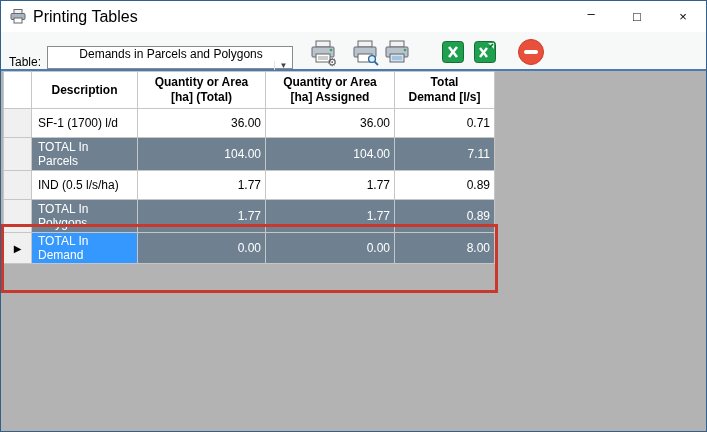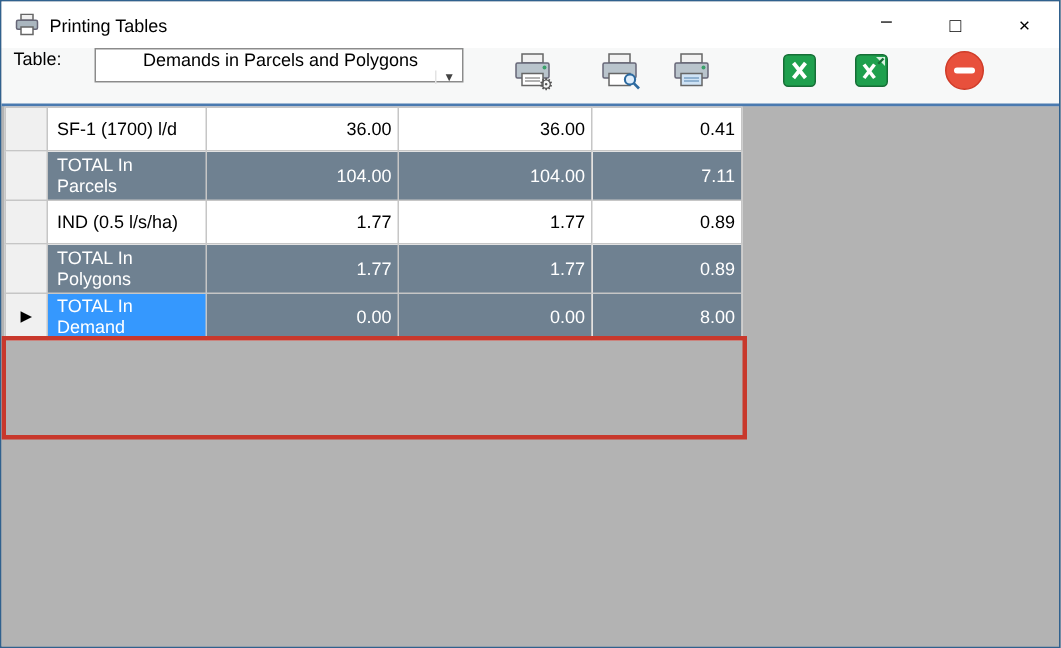--- a/index.html
+++ b/index.html
@@ -19,38 +19,37 @@
   }
   
   .titlebar {
     height: 31px;
     flex: 0 0 31px;
     background: #ffffff;
     display: flex;
     align-items: center;
   }
   .app-icon { margin: 0 7px 0 9px; display: flex; }
-  .titlebar .title { font-size: 12px; color: #000; }
+  .titlebar .title { font-size: 16px; color: #000; }
   .win-controls { margin-left: auto; display: flex; height: 100%; }
   .win-btn {
     width: 46px; height: 100%;
     display: flex; align-items: center; justify-content: center;
     font-size: 13px; color: #000; cursor: default;
   }
   .win-btn.min span { position: relative; top: -3px; }
   
   .toolbar {
     height: 39px;
     flex: 0 0 39px;
     background: #f7f8f8;
     border-bottom: 2px solid #4a7ab0;
     display: flex;
-    align-items: flex-start;
+    align-items: flex-end;
     padding: 0 8px;
-    gap: 16px;
   }
   .toolbar .lbl { font-size: 12px; color: #000; margin-right: 6px; }
   .combo {
     width: 246px; height: 23px;
     background: #fff;
     border: 1px solid #8b8b8b;
     display: flex; align-items: center;
     font-size: 12px; padding-left: 2px;
     cursor: default;
     flex-direction: column;
@@ -237,26 +236,36 @@
   <div class="client">
     <table class="grid">
       <colgroup>
         <col style="width:28px">
           <col style="width:106px">
           <col style="width:128px">
           <col style="width:129px">
           <col style="width:100px">
       </colgroup>
       <tbody>
+          <tr>
+        <th></th>
+        <th>Description</th>
+        <th>Quantity or Area
+[ha] (Total)</th>
+        <th>Quantity or Area
+[ha] Assigned</th>
+        <th>Total
+Demand [l/s]</th>
+      </tr>
       <tr class="normal">
         <td class="sel"></td>
         <td class="desc">SF-1 (1700) l/d</td>
         <td class="num">36.00</td>
         <td class="num">36.00</td>
-        <td class="num">0.41</td>
+        <td class="num">0.71</td>
       </tr>
       <tr class="total">
         <td class="sel"></td>
         <td class="desc">TOTAL In
 Parcels</td>
         <td class="num">104.00</td>
         <td class="num">104.00</td>
         <td class="num">7.11</td>
       </tr>
       <tr class="normal">

